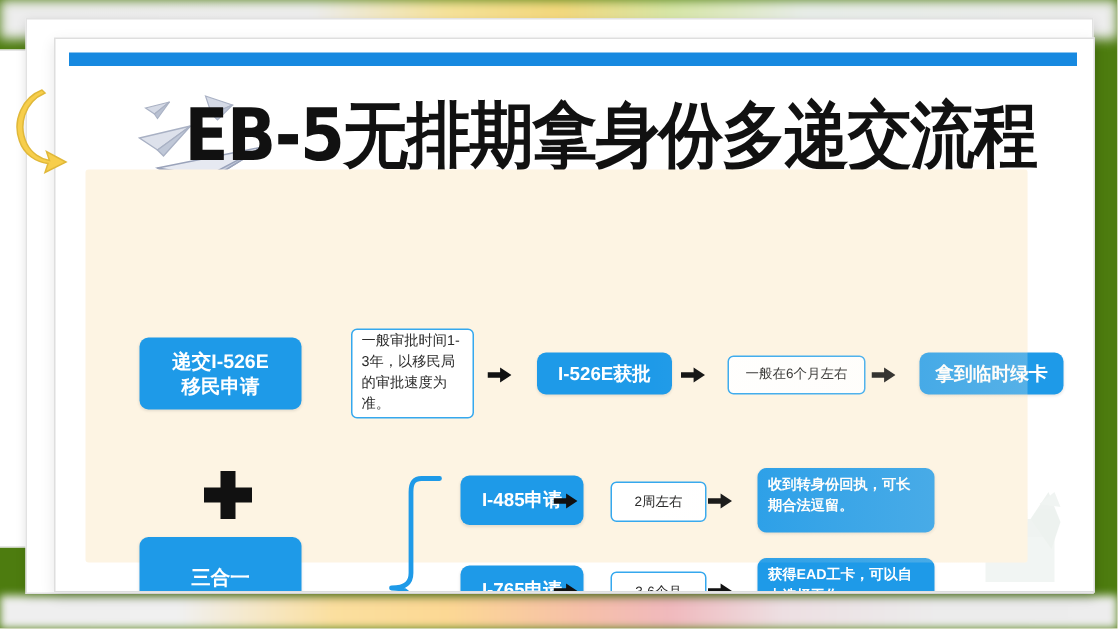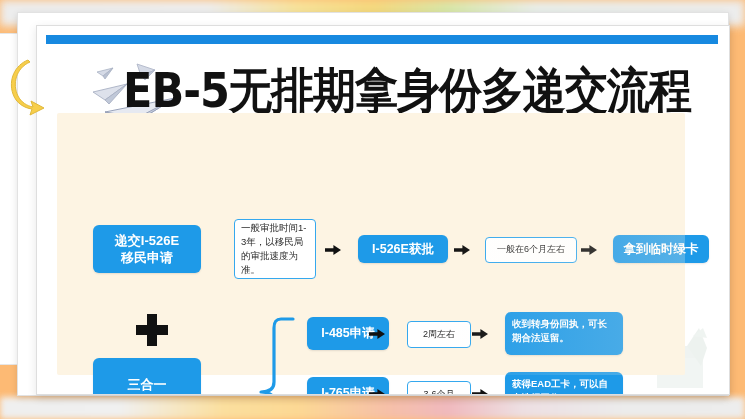--- a/index.html
+++ b/index.html
@@ -1,21 +1,21 @@
 <!DOCTYPE html>
 <html><head>
 <meta charset="utf-8">
 <style>
   html,body{margin:0;padding:0;}
   body{
     width:745px;height:419px;overflow:hidden;
     font-family:"Liberation Sans","DejaVu Sans",sans-serif;
     background:#f2f2f2;
   }
-  #root{position:relative;width:745px;height:419px;overflow:hidden;background:#fdba74;}
+  #root{position:relative;width:745px;height:419px;overflow:hidden;background:#4d7c0f;}
 
   
   .amb-top{
     position:absolute;left:0;top:0;width:745px;height:26px;
     background:linear-gradient(90deg,#ededed 0%,#eeeeee 28%,#f7e39a 40%,#f5d97e 50%,#d8e7a8 60%,#e9eeea 72%,#ededed 100%);
     filter:blur(4px);
   }
   .amb-bottom{
     position:absolute;left:0;bottom:0;width:745px;height:22px;
     background:linear-gradient(90deg,#efefef 0%,#f0f0f0 16%,#fbdf9e 30%,#fcd894 40%,#f6c0a8 52%,#f0b9bd 60%,#eddfe2 70%,#ececec 84%,#ededed 100%);

